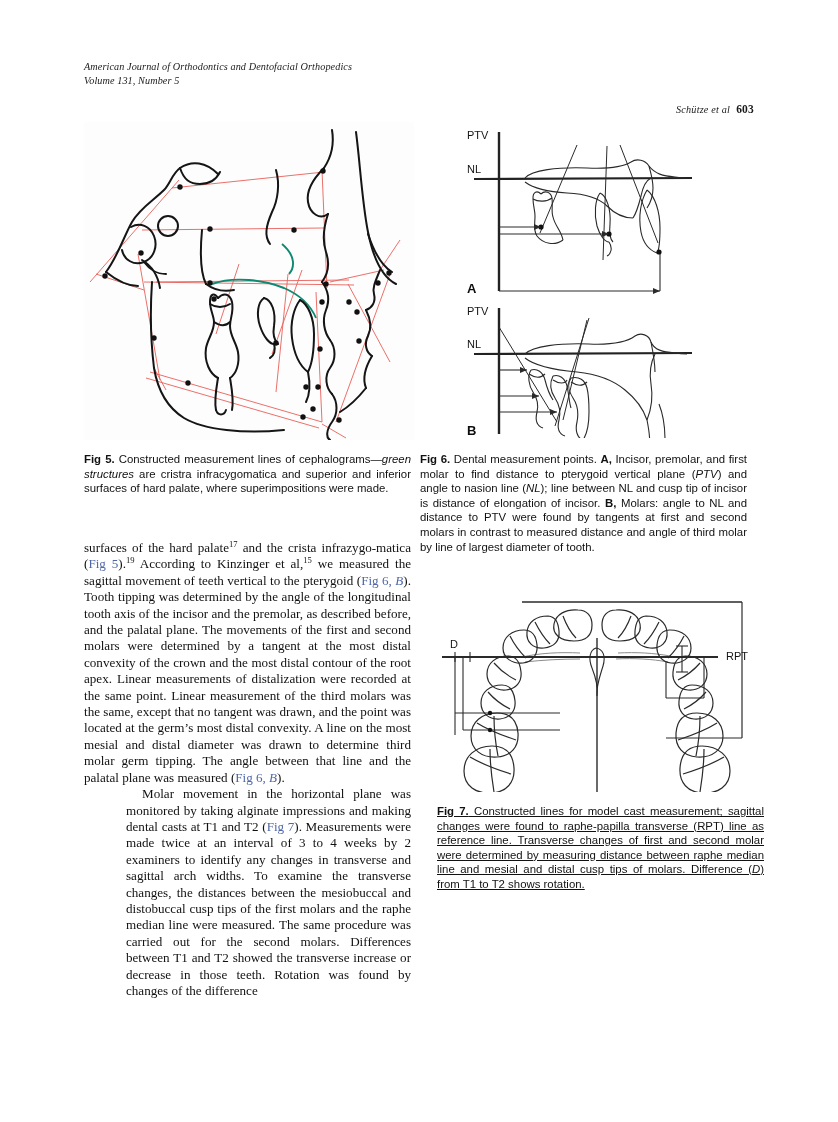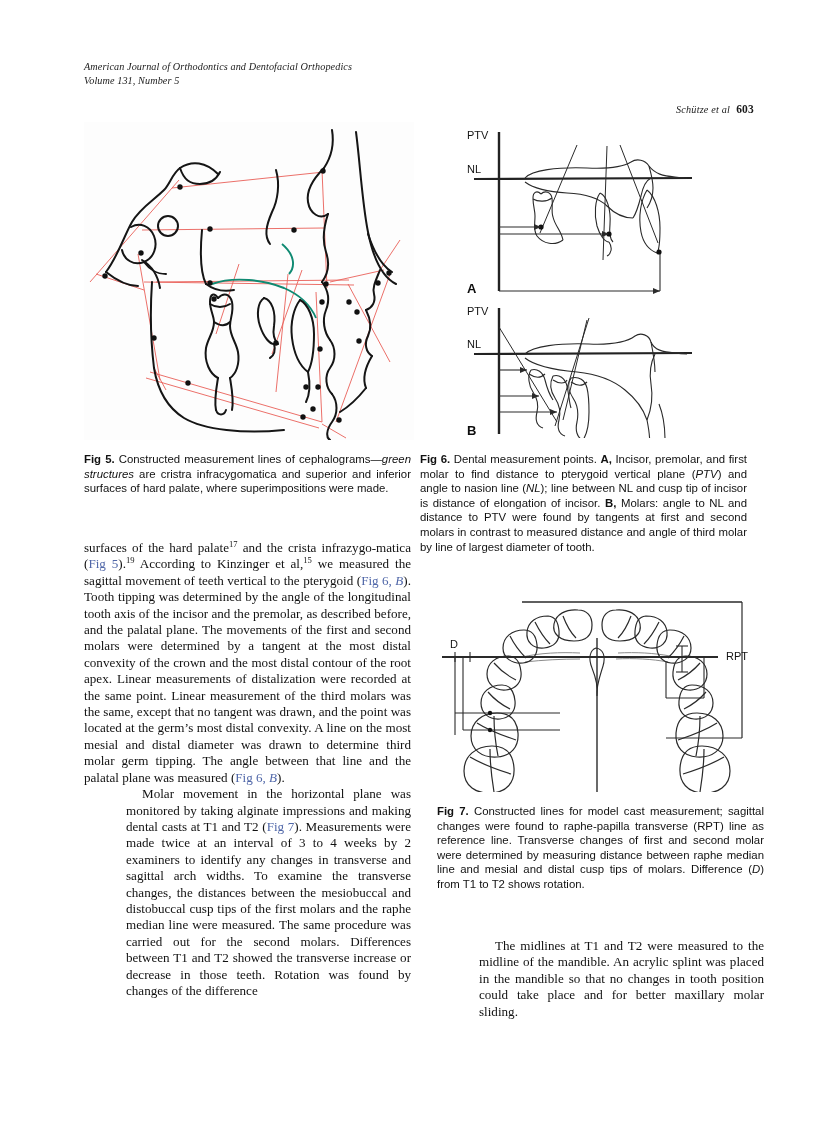--- a/index.html
+++ b/index.html
@@ -117,21 +117,21 @@
     left: 430px;
     top: 600px;
     width: 340px;
     height: 192px;
   }
   #fig7-wrap svg { display: block; }
 
   
   #fig5-caption { position: absolute; left: 84px; top: 452px; width: 327px; }
   #fig6-caption { position: absolute; left: 420px; top: 452px; width: 327px; }
-  #fig7-caption { position: absolute; left: 437px; top: 804px; width: 327px; }
+  #fig7-caption { position: absolute; left: 437px; top: 804px; width: 327px; text-decoration: underline; }
 
   #left-body { position: absolute; left: 84px; top: 540px; width: 327px; }
   #right-body { position: absolute; left: 437px; top: 938px; width: 327px; }
 
   .svg-label {
     font-family: "Liberation Sans", sans-serif;
     font-size: 11px;
     fill: #141414;
   }
   .svg-label-bold {
@@ -478,16 +478,15 @@
   <div id="fig7-caption" class="caption">
     <b>Fig 7.</b><span id="fig7-caption-body"><span> Constructed lines for model cast measurement; sagittal changes were found to raphe-papilla transverse (RPT) line as reference line. Transverse changes of first and second molar were determined by measuring distance between raphe median line and mesial and distal cusp tips of molars. Difference (</span><i>D</i><span>) from T1 to T2 shows rotation.</span></span>
   </div>
 
   <div id="left-body" class="body-text">
       <p><span>surfaces of the hard palate</span><sup>17</sup><span> and the crista infrazygo-matica (</span><span class="xref">Fig 5</span><span>).</span><sup>19</sup><span> According to Kinzinger et al,</span><sup>15</sup><span> we measured the sagittal movement of teeth vertical to the pterygoid (</span><span class="xref">Fig 6, <i>B</i></span><span>). Tooth tipping was determined by the angle of the longitudinal tooth axis of the incisor and the premolar, as described before, and the palatal plane. The movements of the first and second molars were determined by a tangent at the most distal convexity of the crown and the most distal contour of the root apex. Linear measurements of distalization were recorded at the same point. Linear measurement of the third molars was the same, except that no tangent was drawn, and the point was located at the germ’s most distal convexity. A line on the most mesial and distal diameter was drawn to determine third molar germ tipping. The angle between that line and the palatal plane was measured (</span><span class="xref">Fig 6, <i>B</i></span><span>).</span></p>
       <p class="indent"><span>Molar movement in the horizontal plane was monitored by taking alginate impressions and making dental casts at T1 and T2 (</span><span class="xref">Fig 7</span><span>). Measurements were made twice at an interval of 3 to 4 weeks by 2 examiners to identify any changes in transverse and sagittal arch widths. To examine the transverse changes, the distances between the mesiobuccal and distobuccal cusp tips of the first molars and the raphe median line were measured. The same procedure was carried out for the second molars. Differences between T1 and T2 showed the transverse increase or decrease in those teeth. Rotation was found by changes of the difference</span></p>
     </div>
 
   <div id="right-body" class="body-text">
-      <p class="indent"><span>The midlines at T1 and T2 were measured to the midline of the mandible. An acrylic splint was placed in the mandible so that no changes in tooth position could take place and for better maxillary molar sliding.</span></p>
     </div>
 
 </div>
 
 </body></html>

